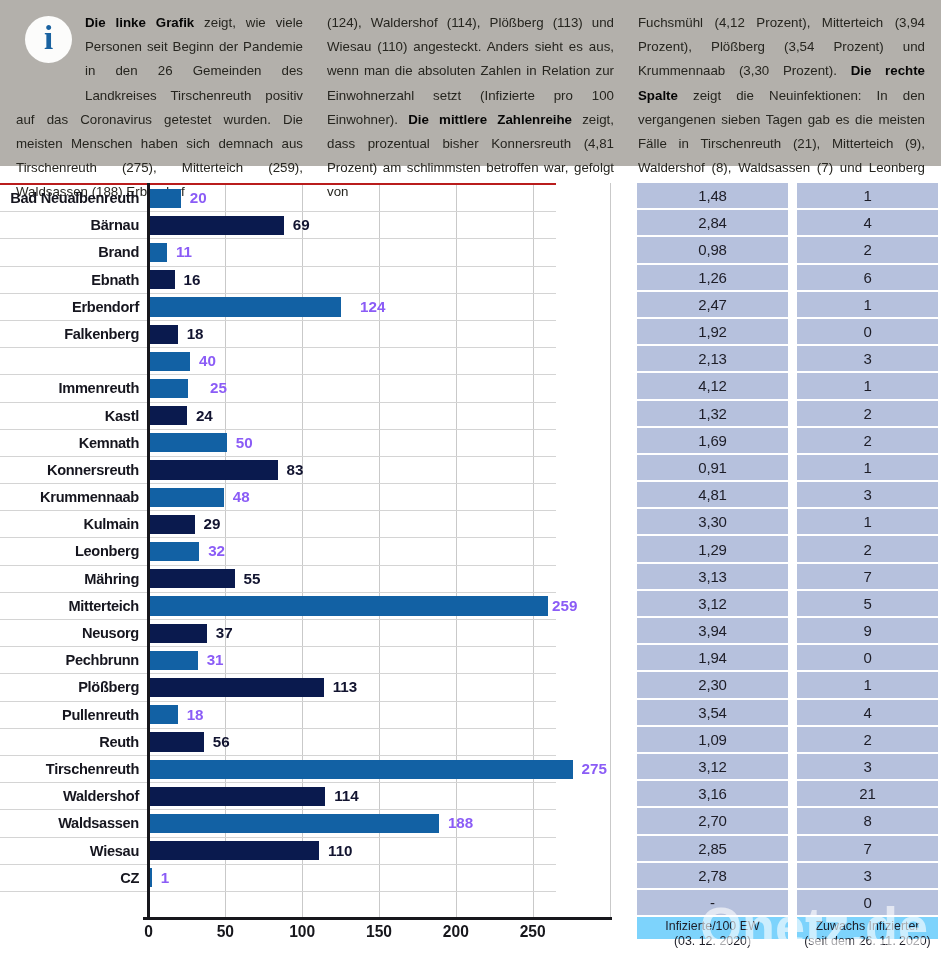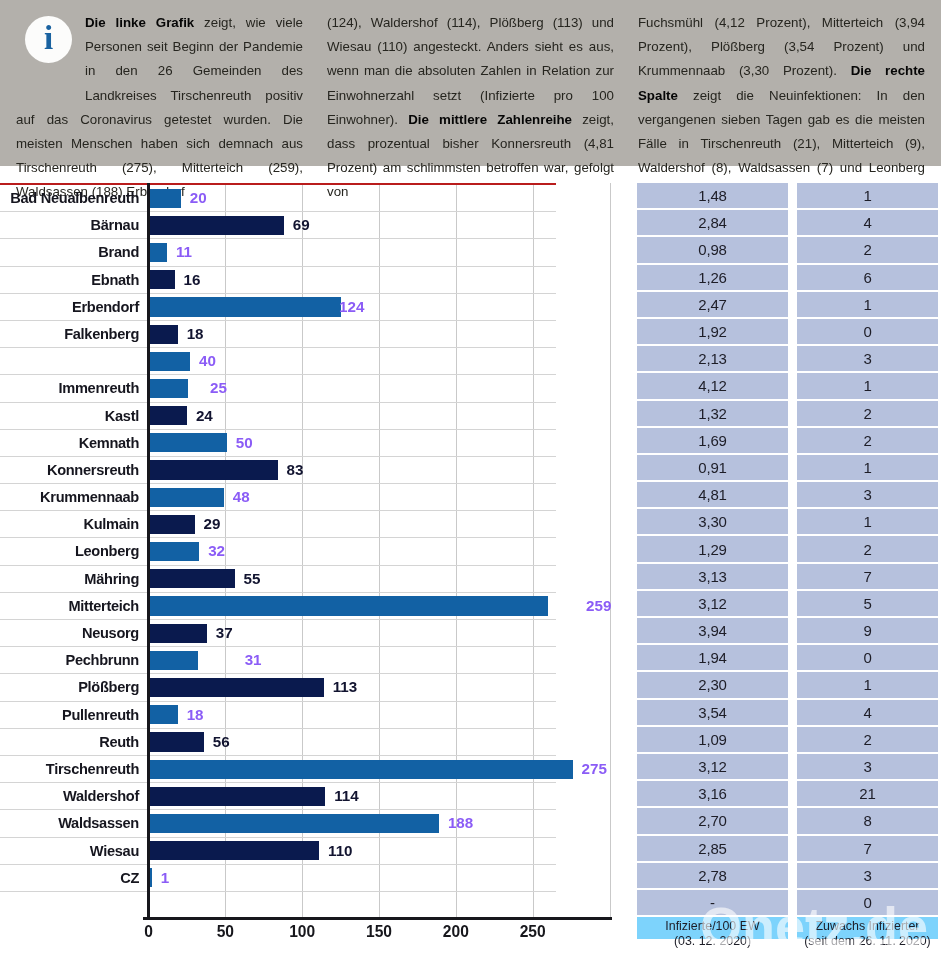--- a/index.html
+++ b/index.html
@@ -107,21 +107,21 @@
           <span class="bval blue-t" style="left: 175.903px;">11</span>
         </div>
         <div class="crow">
           <span class="rlabel">Ebnath</span>
           <div class="bar navy" style="width: 24.5867px;"></div>
           <span class="bval navy-t" style="left: 183.587px;">16</span>
         </div>
         <div class="crow">
           <span class="rlabel">Erbendorf</span>
           <div class="bar blue" style="width: 190.547px;"></div>
-          <span class="bval blue-t" style="left: 339px;">124</span>
+          <span class="bval blue-t" style="left: 360px;">124</span>
         </div>
         <div class="crow">
           <span class="rlabel">Falkenberg</span>
           <div class="bar navy" style="width: 27.66px;"></div>
           <span class="bval navy-t" style="left: 186.66px;">18</span>
         </div>
         <div class="crow">
           <div class="bar blue" style="width: 39.9533px;"></div>
           <span class="bval blue-t" style="left: 198.953px;">40</span>
         </div>
@@ -161,31 +161,31 @@
           <span class="bval blue-t" style="left: 208.173px;">32</span>
         </div>
         <div class="crow">
           <span class="rlabel">Mähring</span>
           <div class="bar navy" style="width: 84.5167px;"></div>
           <span class="bval navy-t" style="left: 243.517px;">55</span>
         </div>
         <div class="crow">
           <span class="rlabel">Mitterteich</span>
           <div class="bar blue" style="width: 397.997px;"></div>
-          <span class="bval blue-t" style="left: 586px; text-align: center;">259</span>
+          <span class="bval blue-t" style="left: 552px; text-align: center;">259</span>
         </div>
         <div class="crow">
           <span class="rlabel">Neusorg</span>
           <div class="bar navy" style="width: 56.8567px;"></div>
           <span class="bval navy-t" style="left: 215.857px;">37</span>
         </div>
         <div class="crow">
           <span class="rlabel">Pechbrunn</span>
           <div class="bar blue" style="width: 47.6367px;"></div>
-          <span class="bval blue-t" style="left: 206.637px; margin-left: 38px;">31</span>
+          <span class="bval blue-t" style="left: 206.637px;">31</span>
         </div>
         <div class="crow">
           <span class="rlabel">Plößberg</span>
           <div class="bar navy" style="width: 173.643px;"></div>
           <span class="bval navy-t" style="left: 332.643px;">113</span>
         </div>
         <div class="crow">
           <span class="rlabel">Pullenreuth</span>
           <div class="bar blue" style="width: 27.66px;"></div>
           <span class="bval blue-t" style="left: 186.66px;">18</span>

